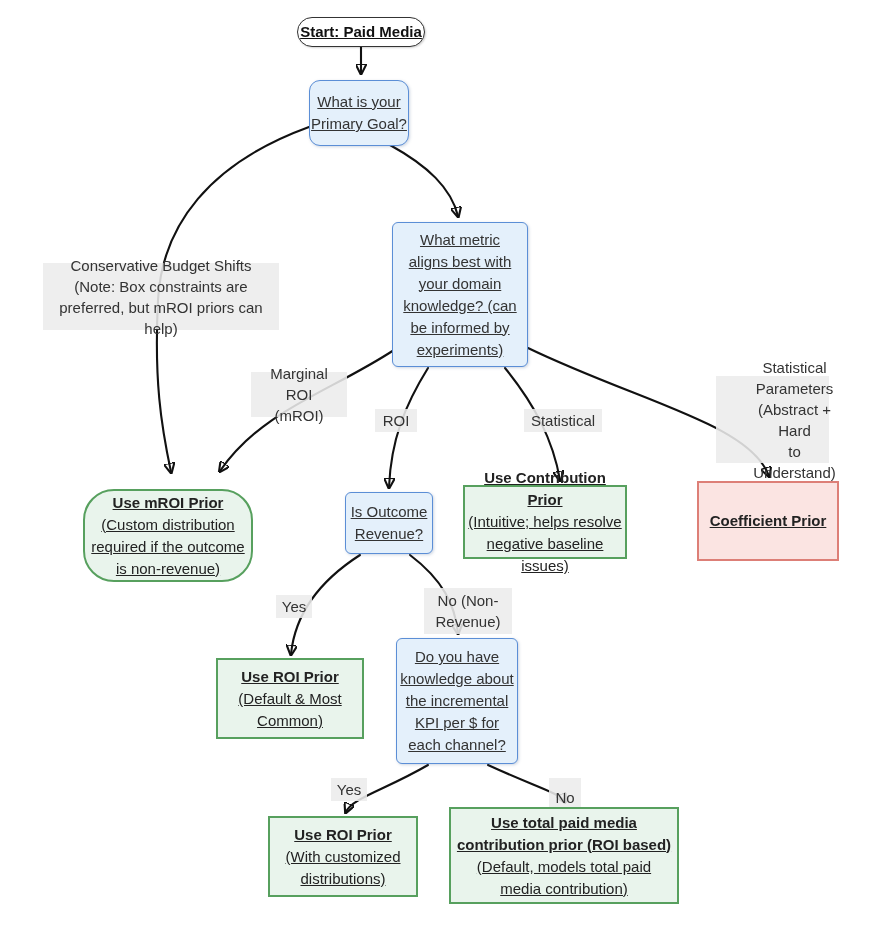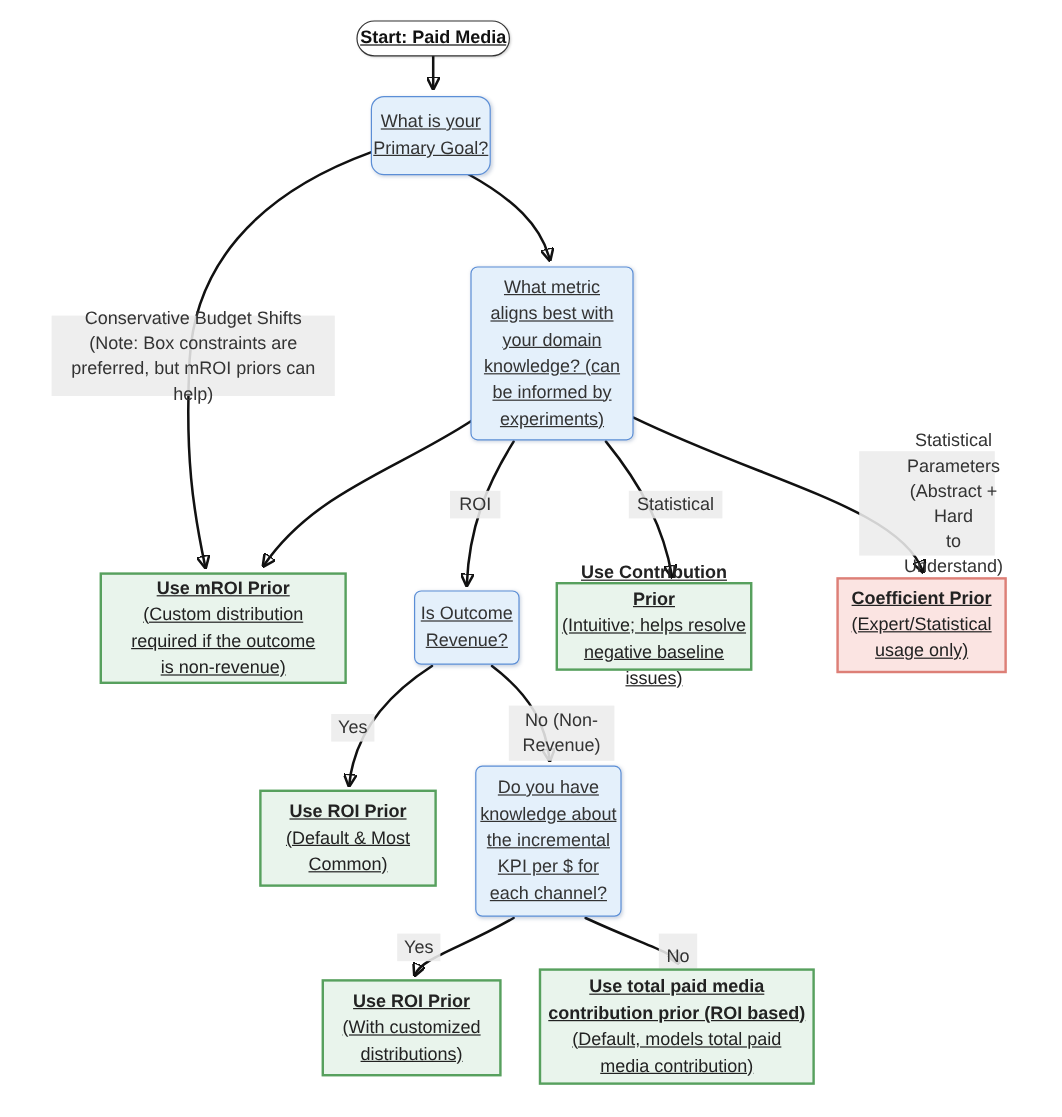--- a/index.html
+++ b/index.html
@@ -67,20 +67,22 @@
     <path d="M528,348 C640,402 750,424 769,476" marker-end="url(#arrow)"></path>
     <path d="M360,555 C318,582 295,615 291,654" marker-end="url(#arrow)"></path>
     <path d="M410,555 C443,580 455,605 458,633" marker-end="url(#arrow)"></path>
     <path d="M428,765 C385,790 352,798 346,812" marker-end="url(#arrow)"></path>
     <path d="M488,765 C538,788 560,793 565,802" marker-end="url(#arrow)"></path>
   </svg>
 
   <div class="edge-label" style="left:43px;top:263px;width:236px;height:67px;">Conservative Budget Shifts
 (Note: Box constraints are
 preferred, but mROI priors can help)</div>
+  <div class="edge-label" style="left:251px;top:372px;width:96px;height:45px;">Marginal ROI
+(mROI)</div>
   <div class="edge-label" style="left:375px;top:409px;width:42px;height:23px;">ROI</div>
   <div class="edge-label" style="left:524px;top:409px;width:78px;height:23px;">Statistical</div>
   <div class="edge-label" style="left:716px;top:376px;width:113px;height:87px;padding-left:48px;">Statistical
 Parameters
 (Abstract + Hard
 to Understand)</div>
   <div class="edge-label" style="left:276px;top:595px;width:36px;height:23px;">Yes</div>
   <div class="edge-label" style="left:424px;top:588px;width:88px;height:46px;">No (Non-
 Revenue)</div>
   <div class="edge-label" style="left:331px;top:778px;width:36px;height:23px;">Yes</div>
@@ -97,42 +99,40 @@
 
   <div class="node question" style="left:392px;top:222px;width:136px;height:145px;">
     <span>What metric
 aligns best with
 your domain
 knowledge? (can
 be informed by
 experiments)</span>
   </div>
 
-  <div class="node good" style="left:83px;top:477px;width:206px;height:93px;">
+  <div class="node good" style="left:83px;top:489px;width:170px;height:93px;border-radius:31px;">
     <span class="title">Use mROI Prior</span>
     <span class="desc">(Custom distribution
 required if the outcome
 is non-revenue)</span>
   </div>
 
   <div class="node question" style="left:345px;top:492px;width:88px;height:62px;">
     <span>Is Outcome
 Revenue?</span>
   </div>
 
   <div class="node good" style="left:463px;top:485px;width:164px;height:74px;">
     <span class="title">Use Contribution Prior</span>
     <span class="desc">(Intuitive; helps resolve
 negative baseline issues)</span>
   </div>
 
   <div class="node warn" style="left:697px;top:481px;width:142px;height:80px;">
     <span class="title">Coefficient Prior</span>
-    <span class="desc">(Expert/Statistical
-usage only)</span>
   </div>
 
   <div class="node good" style="left:216px;top:658px;width:148px;height:81px;">
     <span class="title">Use ROI Prior</span>
     <span class="desc">(Default &amp; Most
 Common)</span>
   </div>
 
   <div class="node question" style="left:396px;top:638px;width:122px;height:126px;">
     <span>Do you have

